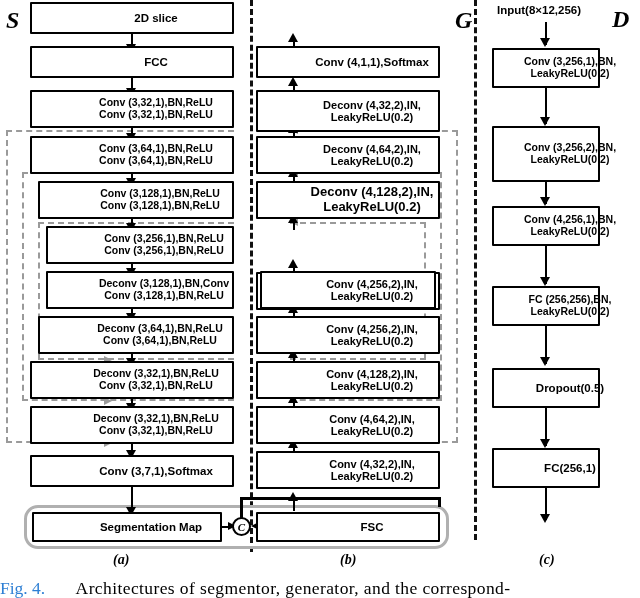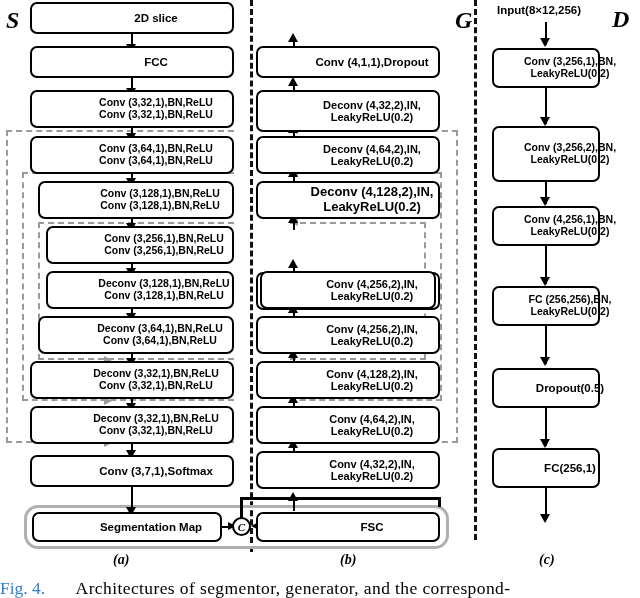--- a/index.html
+++ b/index.html
@@ -8,21 +8,21 @@
     background: #ffffff;
     font-family: "Liberation Sans", sans-serif;
     overflow: hidden;
   }
   #root { position: relative; width: 640px; height: 598px; }
 
   
   .box {
     position: absolute;
     border: 2.5px solid #000;
-    border-radius: 7px;
+    border-radius: 1px;
     background: #fff;
     display: flex;
     flex-direction: column;
     align-items: center;
     justify-content: center;
     text-align: center;
     font-weight: bold;
     color: #000;
     line-height: 1.12;
     z-index: 6;
@@ -185,21 +185,21 @@
   <div class="ahead-down" style="left:126px; top:223px;"></div>
 
   <div class="box" style="left:46px; top:226px; width:188px; height:38px; font-size:10.5px;">
     <span class="l1">Conv (3,256,1),BN,ReLU</span>
     <span class="l2">Conv (3,256,1),BN,ReLU</span>
   </div>
   <div class="arrow" style="left:131px; top:264px; height:9px;"></div>
   <div class="ahead-down" style="left:126px; top:268px;"></div>
 
   <div class="box" style="left:46px; top:271px; width:188px; height:38px; font-size:10.5px;">
-    <span class="l1">Deconv (3,128,1),BN,ReLU</span>
+    <span class="l1">Deconv (3,128,1),BN,Conv</span>
     <span class="l2">Conv (3,128,1),BN,ReLU</span>
   </div>
   <div class="arrow" style="left:131px; top:309px; height:9px;"></div>
   <div class="ahead-down" style="left:126px; top:313px;"></div>
 
   <div class="box" style="left:38px; top:316px; width:196px; height:38px; font-size:10.5px;">
     <span class="l1">Deconv (3,64,1),BN,ReLU</span>
     <span class="l2">Conv (3,64,1),BN,ReLU</span>
   </div>
   <div class="arrow" style="left:131px; top:354px; height:9px;"></div>
@@ -250,21 +250,21 @@
   <div class="skip" style="left:290px; top:222px; width:136px; height:138px; border-left:none;"></div>
 
   <div class="sk-head-l" style="left:290px; top:126px;"></div>
   <div class="sk-head-l" style="left:290px; top:168px;"></div>
   <div class="sk-head-l" style="left:290px; top:218px;"></div>
 
   <div class="arrow" style="left:293px; top:39px; height:10px;"></div>
   <div class="ahead-up" style="left:288px; top:33px;"></div>
 
   <div class="box" style="left:256px; top:46px; width:184px; height:32px; font-size:11.5px;">
-    <span class="l1">Conv  (4,1,1),Dropout</span>
+    <span class="l1">Conv  (4,1,1),Softmax</span>
   </div>
   <div class="arrow" style="left:293px; top:83px; height:10px;"></div>
   <div class="ahead-up" style="left:288px; top:77px;"></div>
 
   <div class="box" style="left:256px; top:90px; width:184px; height:42px; font-size:11px;">
     <span class="l1">Deconv (4,32,2),IN,</span>
     <span class="l2">LeakyReLU(0.2)</span>
   </div>
   <div class="arrow" style="left:293px; top:132px; height:8px;"></div>
   <div class="ahead-up" style="left:288px; top:124px;"></div>

